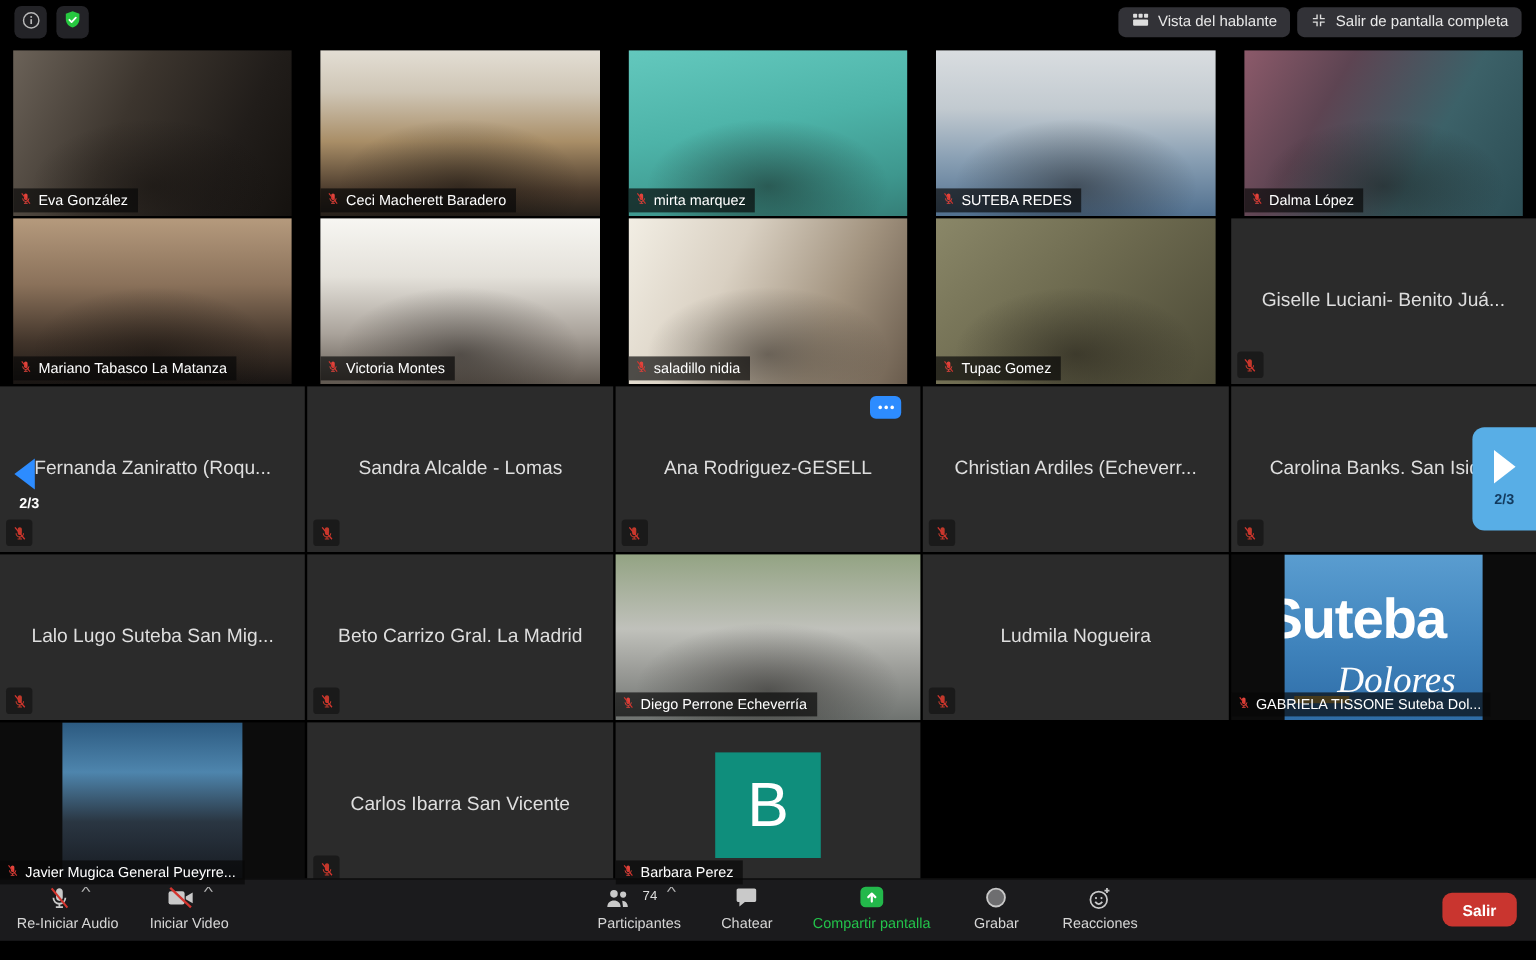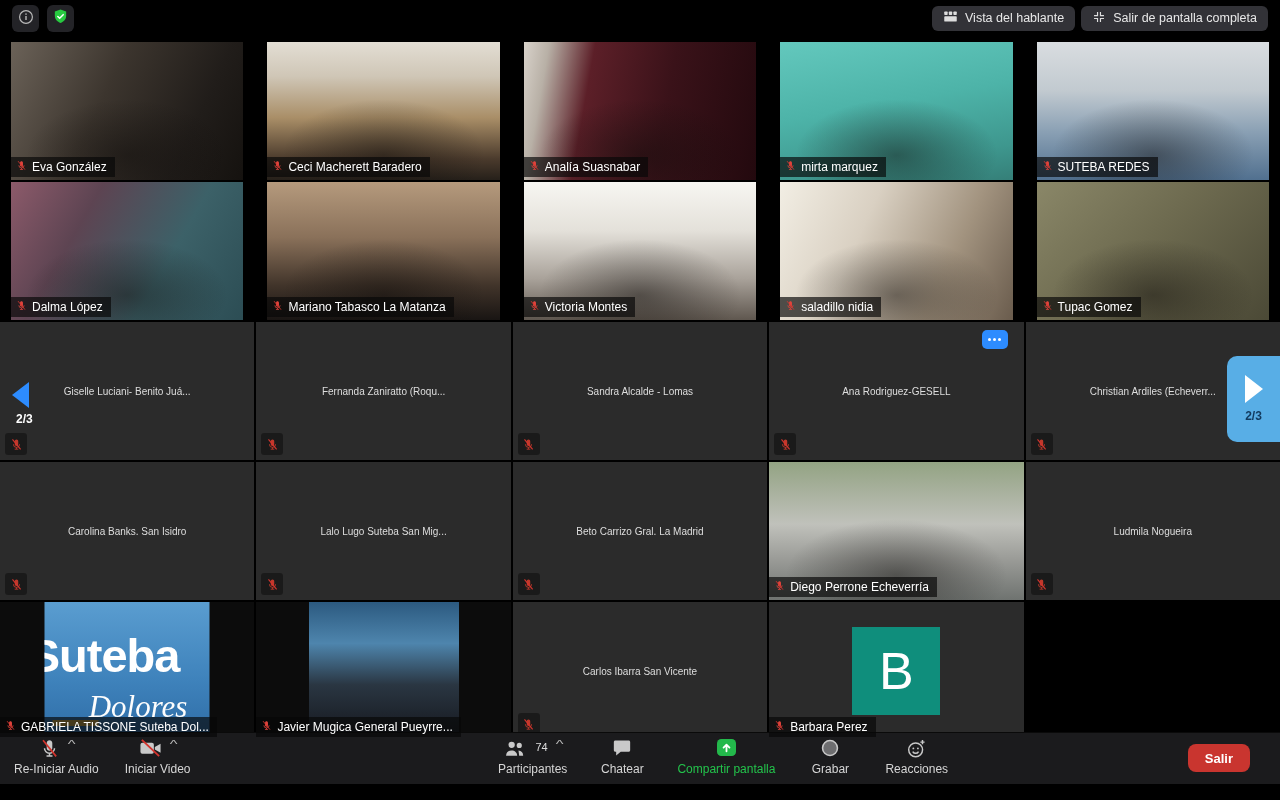--- a/index.html
+++ b/index.html
@@ -28,21 +28,21 @@
   .tile.vx { margin:0 11px; }
   .tile.dark { background:#0c0c0c; }
   .vignette::after { content:""; position:absolute; inset:0; pointer-events:none;
           background:radial-gradient(ellipse 62% 58% at 50% 82%, rgba(15,12,10,.45), rgba(0,0,0,0) 70%); }
   .name-tag { position:absolute; left:0; bottom:3px; z-index:3;
               display:flex; gap:5px;
               background:rgba(8,8,8,.68); padding:3px 8px 3px 5px;
               font-size:12px; color:#fff; white-space:nowrap; max-width:96%; overflow:hidden; }
   .center-name { position:absolute; inset:0; display:flex; align-items:center;
                  justify-content:center; text-align:center; padding:0 12px;
-                 font-size:10px; color:#dedede; }
+                 font-size:16px; color:#dedede; }
   .corner-mic { position:absolute; left:5px; bottom:5px; width:22px; height:22px;
                 display:flex; align-items:center; justify-content:center;
                 background:rgba(0,0,0,.38); border-radius:3px; }
   .inner-media { position:absolute; top:0; bottom:0; left:50%; transform:translateX(-50%);
                  overflow:hidden; }
   .logo-l1 { font-weight:bold; color:#fff; font-size:47px; letter-spacing:-1px;
              margin:26px 0 0 -16px; white-space:nowrap; }
   .logo-l2 { font-family:"Liberation Serif", serif; font-style:italic; color:#fdfdfd;
              font-size:31px; margin:6px 0 0 44px; white-space:nowrap; }
   .logo-bar { position:absolute; left:8px; bottom:14px; width:46px; height:6px;
@@ -75,21 +75,21 @@
   .tb-left { position:absolute; left:14px; top:5px; display:flex; gap:26px; }
   .tb-center { position:absolute; left:498px; top:5px; display:flex; gap:32px; }
   .tool-item { display:flex; flex-direction:column; align-items:center; gap:2px;
                cursor:pointer; min-width:46px; }
   .icon-row { display:flex; align-items:flex-start; gap:9px; height:22px; }
   .tool-label { font-size:12px; color:#d6d6d6; white-space:nowrap; }
   .tool-label.accent { color:#23c34b; }
   .caret { font-size:11px; color:#b5b5b5; transform:scaleX(1.5); line-height:10px;
            margin-top:1px; }
   .pcount { font-size:11px; color:#ddd; margin-top:3px; }
-  .leave-btn { position:absolute; right:30px; top:11px; height:28px; padding:0 17px;
+  .leave-btn { position:absolute; right:16px; top:11px; height:28px; padding:0 17px;
                border:none; border-radius:8px; background:#c9352f; color:#fff;
                font-size:13px; font-weight:bold; font-family:inherit; cursor:pointer; }
 </style>
 </head>
 <body>
 
 <div class="screen">
 
   <header class="topbar">
     <div class="topbar-left">
@@ -161,33 +161,20 @@
             <svg width="11" height="11" viewBox="0 0 24 24">
     <path d="M12 2.6c1.8 0 3.2 1.4 3.2 3.2v5.6c0 1.8-1.4 3.2-3.2 3.2s-3.2-1.4-3.2-3.2V5.8c0-1.8 1.4-3.2 3.2-3.2z" fill="#e0443c"></path>
     <path d="M6.3 11.6a5.7 5.7 0 0 0 11.4 0" fill="none" stroke="#e0443c" stroke-width="1.7"></path>
     <path d="M12 17.3v2.8M8.6 20.6h6.8" stroke="#e0443c" stroke-width="1.7"></path>
     <path d="M4.6 2.6l15 18.4" stroke="#d3342e" stroke-width="2"></path>
             </svg>
           </span>
           <span>Ceci Macherett Baradero</span>
         </div>
       </div>
-      <div class="tile vx vignette" style="background: linear-gradient(100deg, rgb(216, 210, 202) 0%, rgb(184, 176, 166) 10%, rgb(92, 31, 40) 28%, rgb(58, 18, 25) 60%, rgb(35, 9, 14) 100%);">
-        <div class="name-tag">
-          <span style="display: flex;">
-            <svg width="11" height="11" viewBox="0 0 24 24">
-    <path d="M12 2.6c1.8 0 3.2 1.4 3.2 3.2v5.6c0 1.8-1.4 3.2-3.2 3.2s-3.2-1.4-3.2-3.2V5.8c0-1.8 1.4-3.2 3.2-3.2z" fill="#e0443c"></path>
-    <path d="M6.3 11.6a5.7 5.7 0 0 0 11.4 0" fill="none" stroke="#e0443c" stroke-width="1.7"></path>
-    <path d="M12 17.3v2.8M8.6 20.6h6.8" stroke="#e0443c" stroke-width="1.7"></path>
-    <path d="M4.6 2.6l15 18.4" stroke="#d3342e" stroke-width="2"></path>
-            </svg>
-          </span>
-          <span>Analía Suasnabar</span>
-        </div>
-      </div>
       <div class="tile vx vignette" style="background: linear-gradient(170deg, rgb(99, 200, 189) 0%, rgb(77, 179, 168) 45%, rgb(62, 151, 142) 80%, rgb(53, 127, 120) 100%);">
         <div class="name-tag">
           <span style="display: flex;">
             <svg width="11" height="11" viewBox="0 0 24 24">
     <path d="M12 2.6c1.8 0 3.2 1.4 3.2 3.2v5.6c0 1.8-1.4 3.2-3.2 3.2s-3.2-1.4-3.2-3.2V5.8c0-1.8 1.4-3.2 3.2-3.2z" fill="#e0443c"></path>
     <path d="M6.3 11.6a5.7 5.7 0 0 0 11.4 0" fill="none" stroke="#e0443c" stroke-width="1.7"></path>
     <path d="M12 17.3v2.8M8.6 20.6h6.8" stroke="#e0443c" stroke-width="1.7"></path>
     <path d="M4.6 2.6l15 18.4" stroke="#d3342e" stroke-width="2"></path>
             </svg>
           </span>

